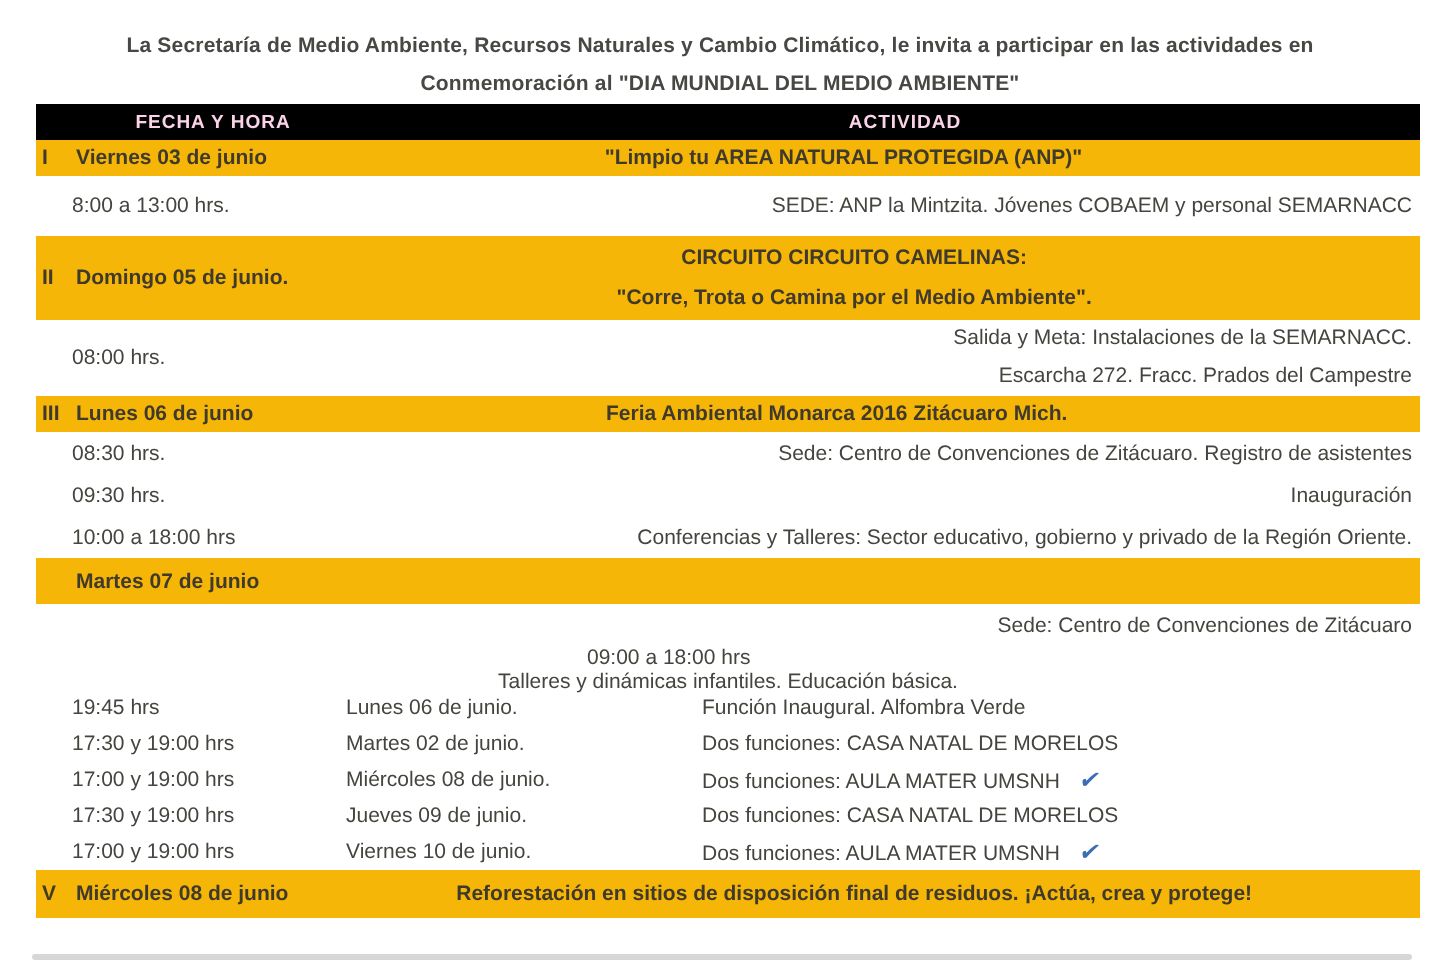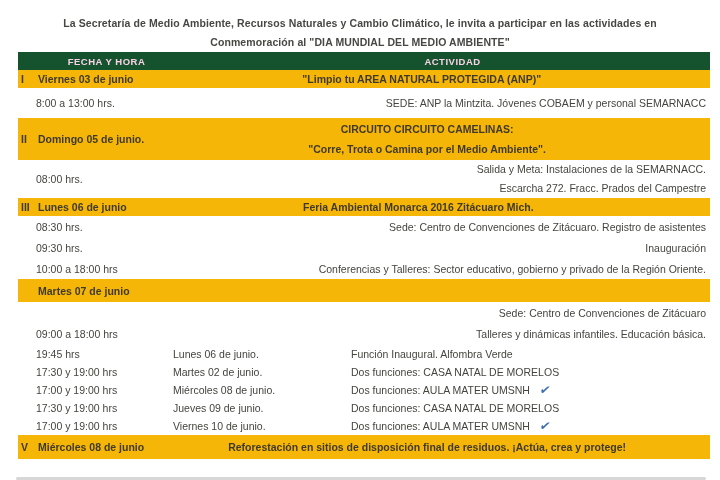--- a/index.html
+++ b/index.html
@@ -14,21 +14,21 @@
   .titles{padding-top:14px;height:38px;}
   .title-line{
     text-align:center;font-size:10.5px;font-weight:700;color:#474743;
     line-height:19px;letter-spacing:.1px;
   }
 
   
   .table{margin-left:18px;width:692px;}
   .row{display:flex;align-items:center;}
 
-  .hdr{height:18px;background:#14532d;}
+  .hdr{height:18px;background:#000000;}
   .hdr .c-left{width:177px;text-align:center;}
   .hdr .c-act{flex:1;text-align:center;}
   .hcell{font-size:9.5px;font-weight:700;color:#fbd3e9;letter-spacing:.5px;}
 
   .yrow{background:#f5b607;color:#403a2c;font-weight:700;font-size:10.5px;}
   .yrow .num{width:17px;padding-left:3px;flex:none;}
   .yrow .date{flex:none;white-space:nowrap;}
   .yrow .act{flex:1;text-align:center;padding:0 6px;}
   .yrow .act .aline{line-height:20px;}
   .y1{height:18px;}
@@ -38,21 +38,21 @@
   .y4{height:20px;}
   .y5{height:24px;}
 
   .wrow{font-size:10.5px;color:#45453f;}
   .wrow .wtime{width:159px;padding-left:18px;flex:none;}
   .wrow .wtext{flex:1;text-align:right;padding:0 4px;}
   .wrow .wtext .wline{line-height:19px;}
   .w1{height:30px;}
   .w2{height:38px;}
   .w3{height:21px;}
-  .w3b{height:22px;}
+  .w3b{height:22px;flex-direction:column;}
 
   .frow{height:18px;font-size:10.5px;color:#45453f;display:flex;align-items:center;}
   .frow .ftime{width:137px;padding-left:18px;flex:none;}
   .frow .fdate{width:178px;flex:none;}
   .frow .ftext{flex:1;text-align:left;}
   .check{
     display:inline-block;margin-left:10px;color:#3c6eb4;font-size:12px;
     font-weight:700;transform:skewX(-12deg);line-height:1;
   }
 

